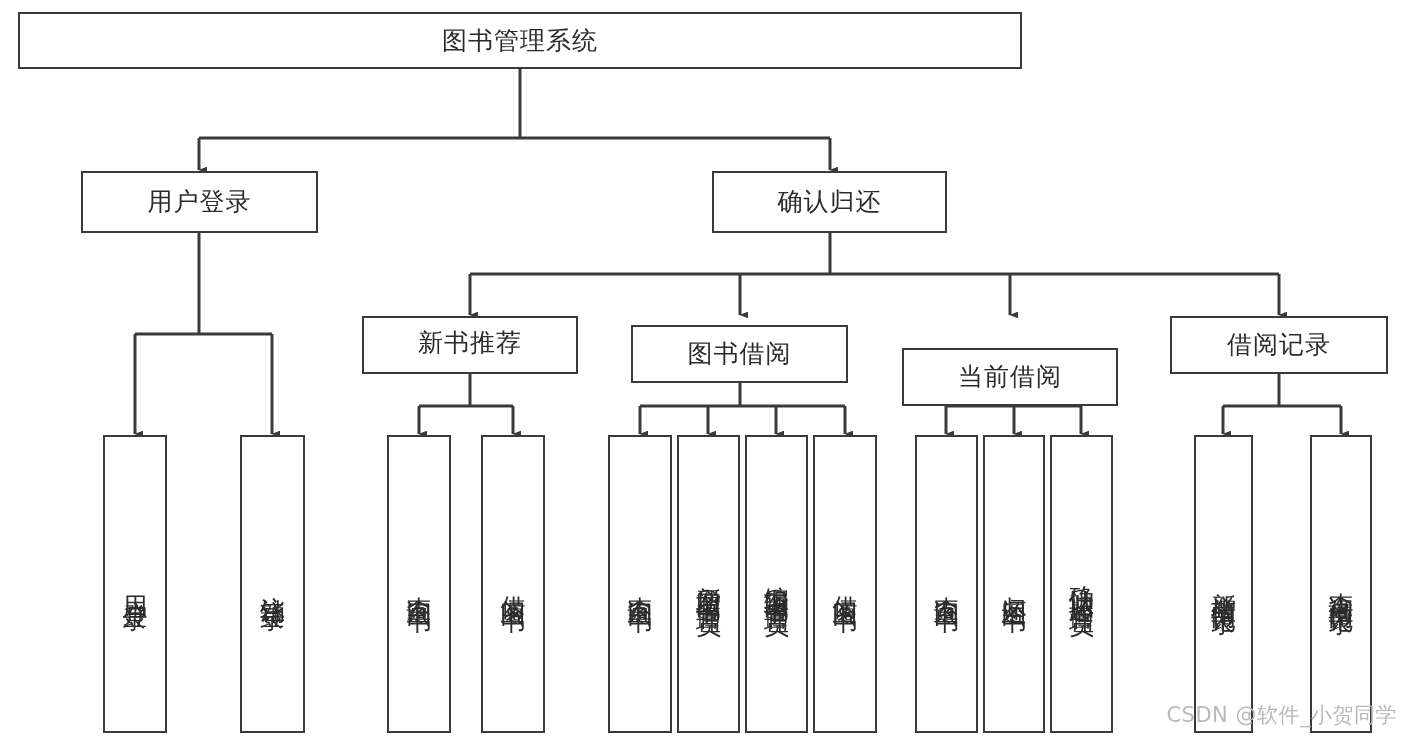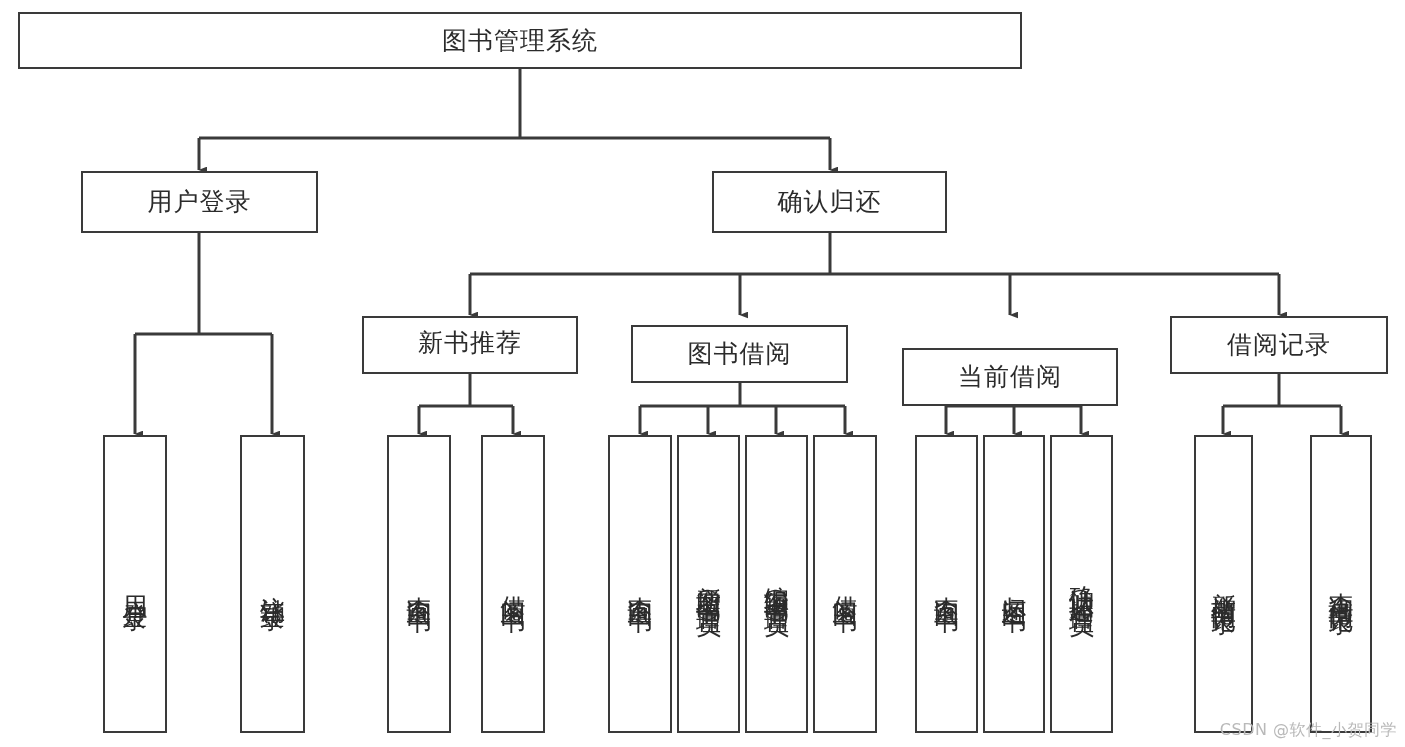--- a/index.html
+++ b/index.html
@@ -51,22 +51,22 @@
     white-space: nowrap;
   }
   .node.vert > span {
     writing-mode: vertical-rl;
     text-orientation: upright;
     display: block;
   }
   #watermark {
     position: absolute;
     right: 8px;
-    bottom: 6px;
-    font-size: 16px;
+    bottom: 18px;
+    font-size: 21px;
     color: #b9b9b9;
     letter-spacing: 0.5px;
     z-index: 3;
     white-space: nowrap;
   }
 </style>
 </head>
 <body>
 
 <div id="canvas">

